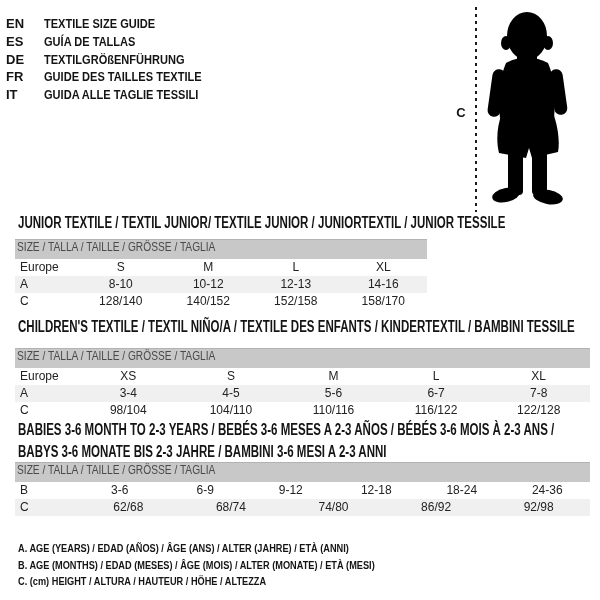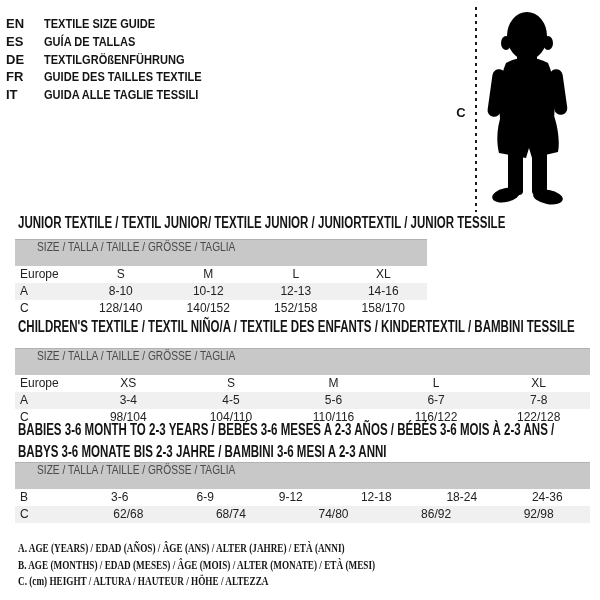--- a/index.html
+++ b/index.html
@@ -18,29 +18,29 @@
   .lang-row{display:flex;height:17.8px;line-height:17.8px;font-size:13px;font-weight:bold;}
   .lang-code{width:38px;flex:0 0 38px;}
   
   .dash-line{left:475px;top:7px;width:2px;height:205px;
     background:repeating-linear-gradient(180deg,#1a1a1a 0 3px,transparent 3px 7px);}
   .fig-label{left:452px;top:105px;width:18px;text-align:center;font-size:13px;font-weight:bold;}
   .baby{left:482px;top:9px;}
   
   .tbl-title{font-size:16px;font-weight:bold;line-height:14px;}
   .tbl{font-size:12px;}
-  .bar{height:27px;line-height:14px;background:#c8c8c8;border-top:1px solid #b2b2b2;
-       color:#4a4a4a;padding-left:22px;box-sizing:border-box;overflow:hidden;}
+  .bar{height:20px;line-height:14px;background:#c8c8c8;border-top:1px solid #b2b2b2;
+       color:#4a4a4a;padding-left:2px;box-sizing:border-box;overflow:hidden;}
   .row{display:flex;height:17px;line-height:17px;color:#222;}
   .row.shade{background:#f0f0f0;}
   .lbl{flex:0 0 62px;padding-left:5px;box-sizing:border-box;}
   .cell{flex:1;text-align:center;}
   
   .fns{left:18px;top:540px;}
-  .fn{height:16.5px;line-height:16.5px;font-size:11.5px;font-weight:bold;font-family:Liberation Serif, serif;}
+  .fn{height:16.5px;line-height:16.5px;font-size:11.5px;font-weight:bold;}
 </style>
 </head>
 <body>
 
 <div class="abs langs">
   <div class="lang-row">
     <span class="lang-code">EN</span>
     <span class="cd85">TEXTILE SIZE GUIDE</span>
   </div>
   <div class="lang-row">

